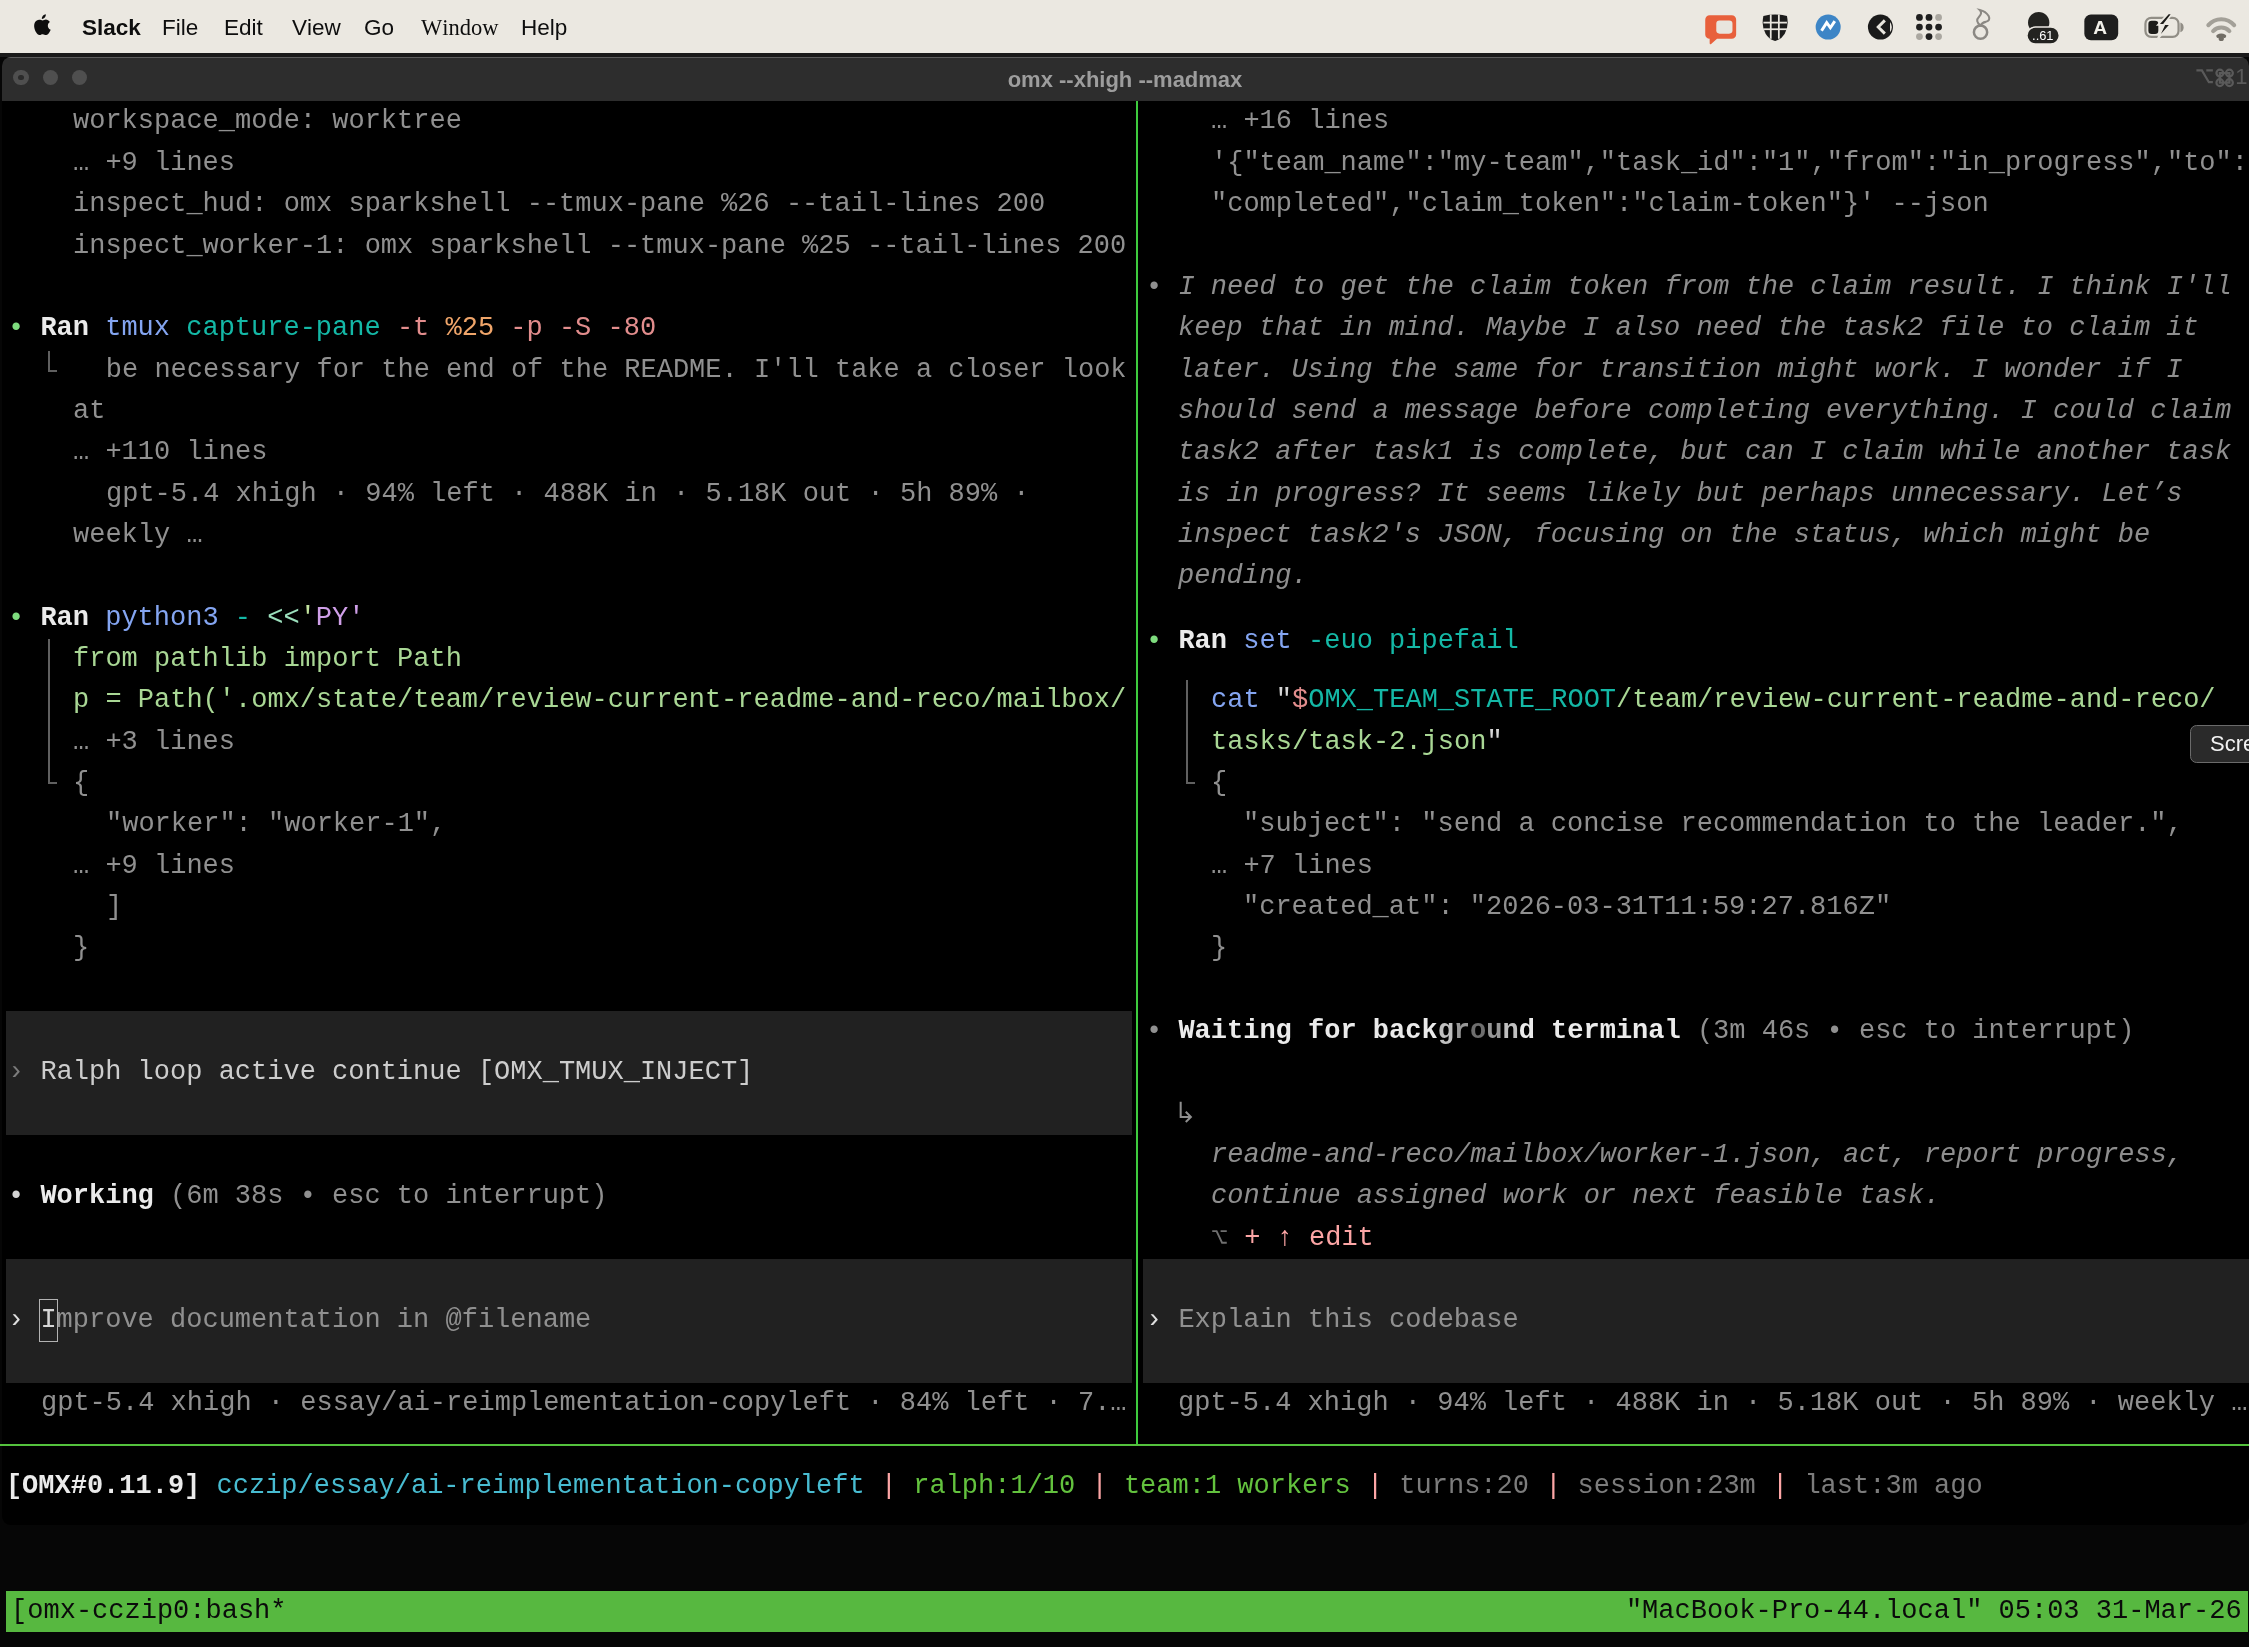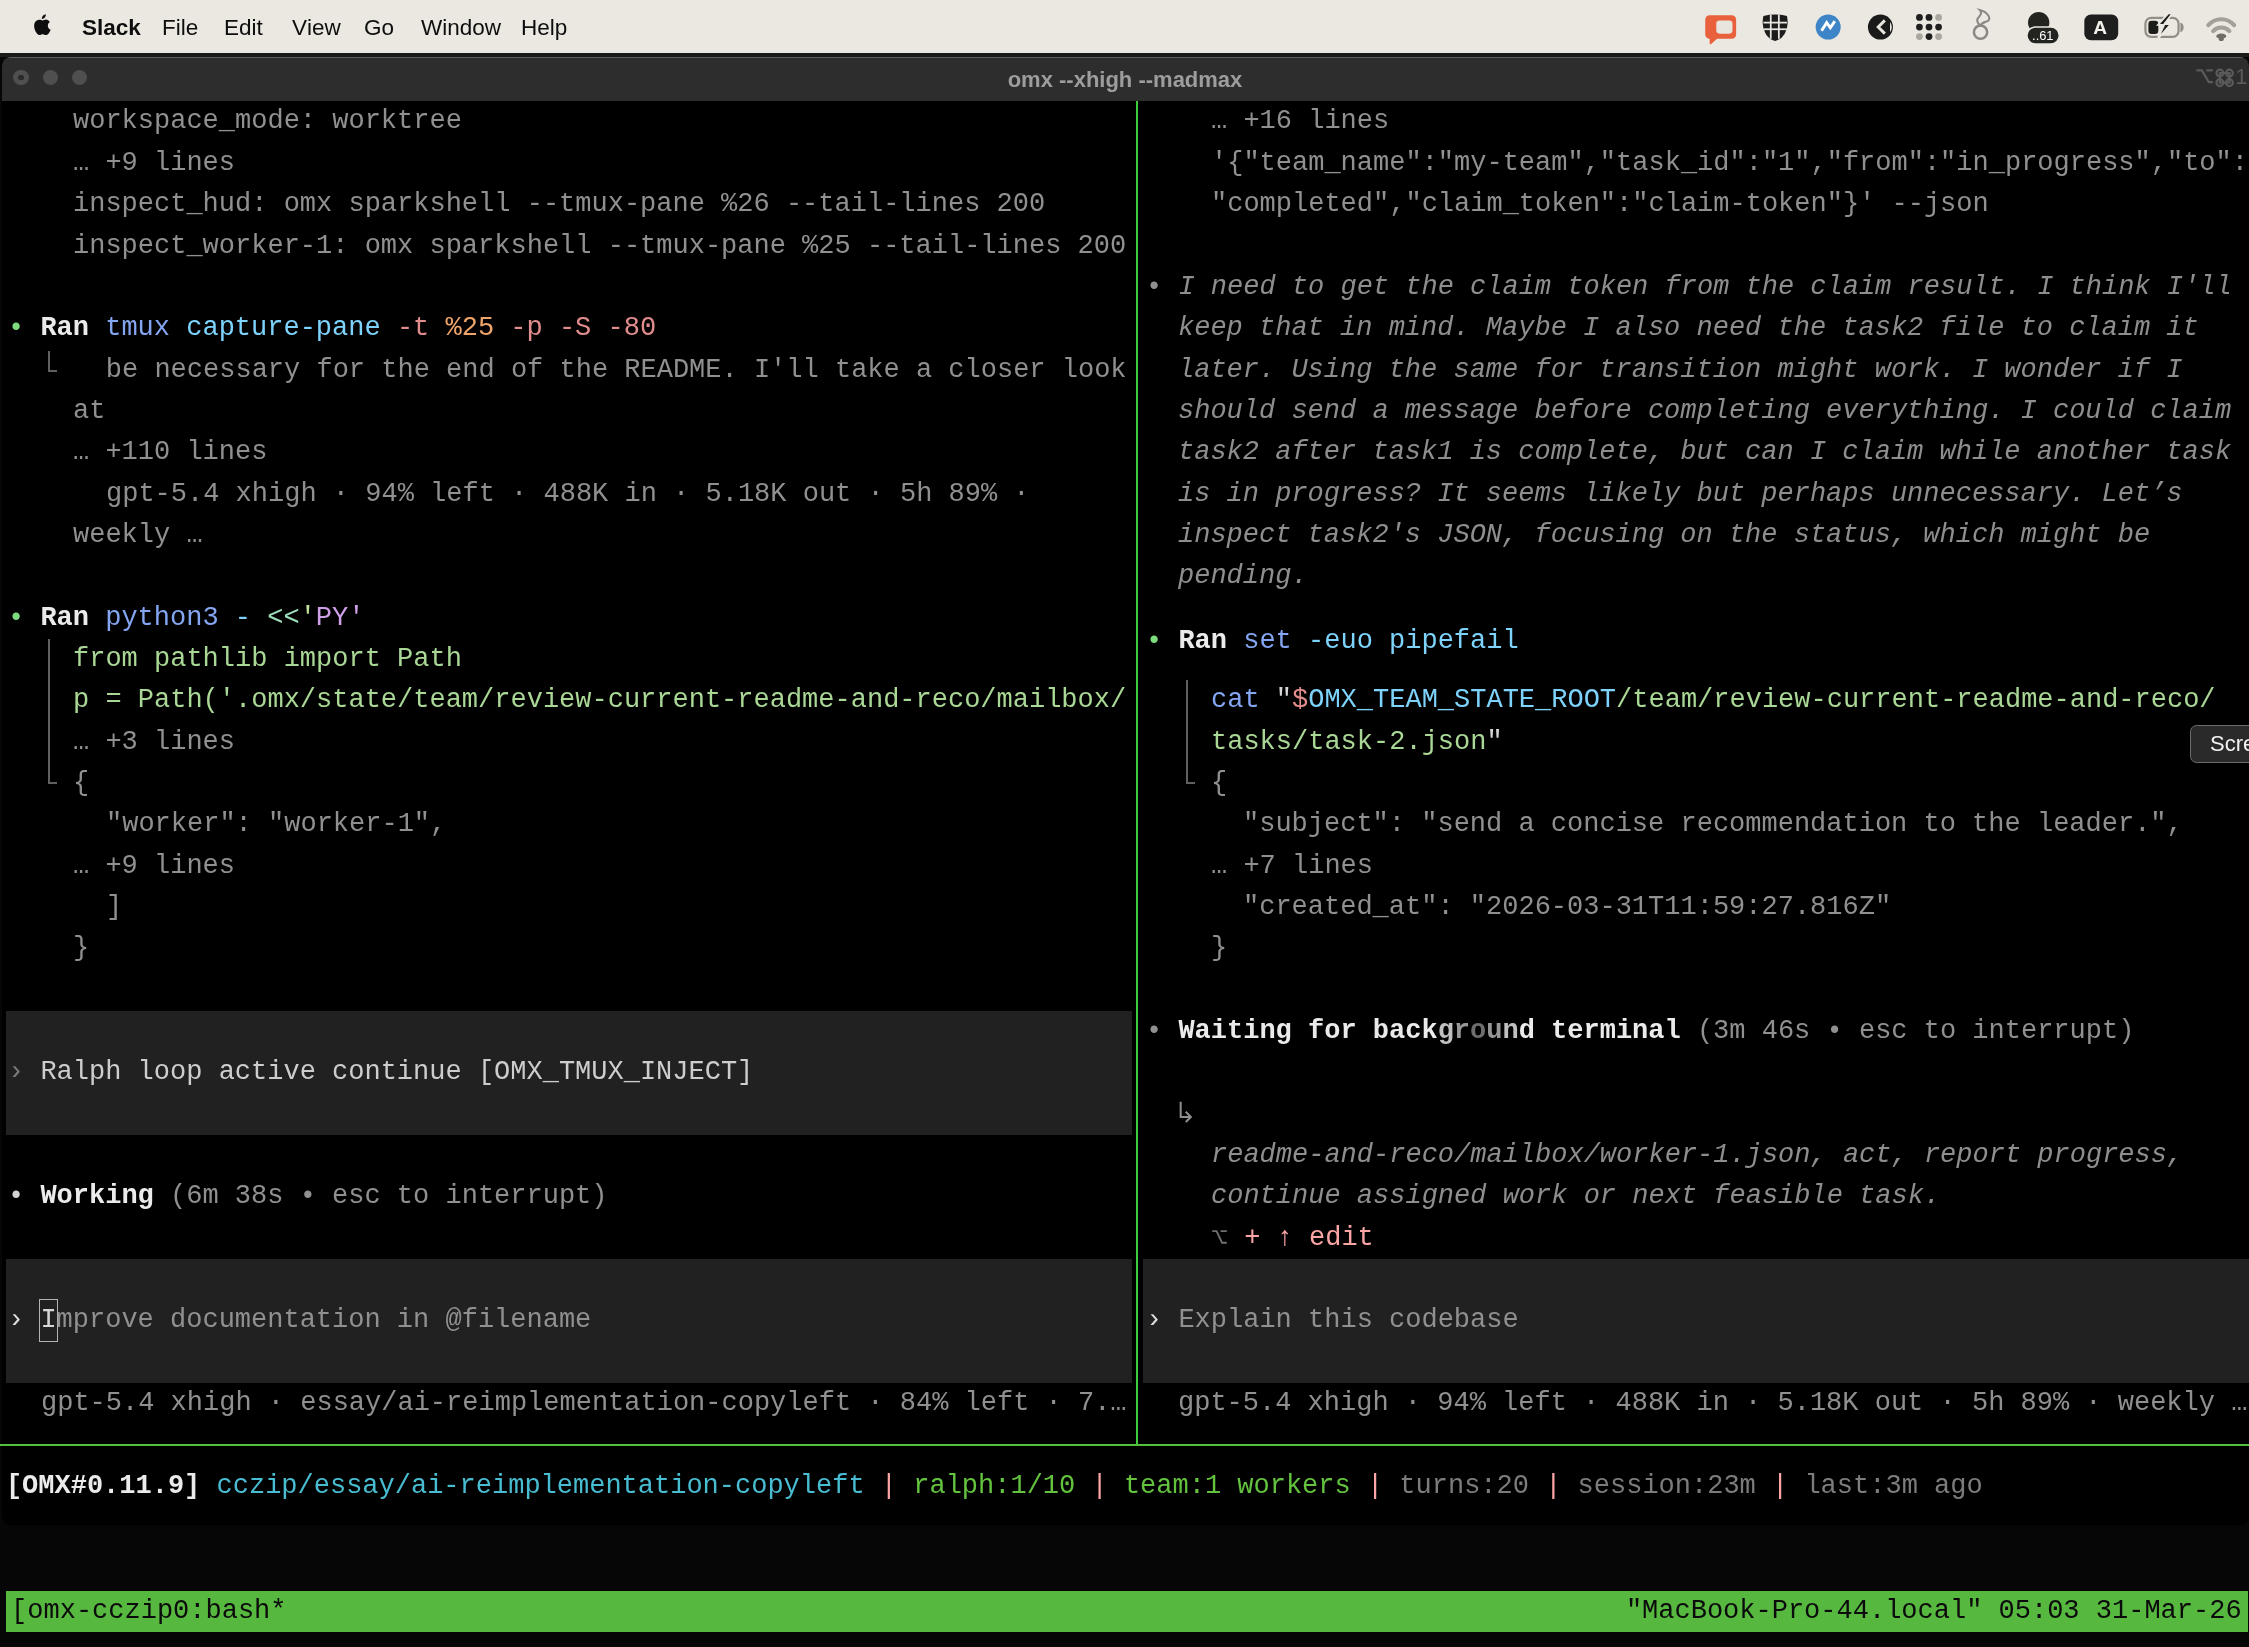--- a/index.html
+++ b/index.html
@@ -8,21 +8,21 @@
 #titlebar{position:absolute;left:0;top:0;width:100%;height:44px;background:#2d2d2d;border-top:0.7px solid #5e5e5e}
 .tl{position:absolute;width:15.5px;height:15.5px;border-radius:50%;background:#4f4f4f;top:11.8px}
 #title{position:absolute;top:0;left:0;width:100%;text-align:center;font-family:"Liberation Sans",sans-serif;font-weight:bold;font-size:22px;line-height:43px;color:#9d9d9d}
 .r{position:absolute;white-space:pre;height:41px;font-family:"Liberation Mono",monospace;font-size:27px;line-height:41px;color:#909090}
 .b{font-weight:bold}.wh{color:#ebebeb}.wh2{color:#d6d6d6}.it{font-style:italic;color:#8e8e8e}
 .gb{color:#7edc7e}
 .mint{color:#9ce0bd}
 .lgr{color:#c2e39f}
 .grn{color:#a9d795}
 .blu{color:#84a5f1}
-.per{color:#7dd3fc}
+.per{color:#14b8a6}
 .sal{color:#e28d8d}
 .org{color:#efa56a}
 .pur{color:#cf9fe8}
 .dim{color:#fca5a5}.dim2{color:#7c7c7c}
 .cyn{color:#48bcd1}
 .lg{color:#63c23e}
 .pw{color:#dedede}
 .bt{color:#cdcdcd}
 .wb{color:#d3d3d3}
 .g1{color:#c0c0c0}.g2{color:#979797}.g3{color:#6e6e6e}
@@ -126,21 +126,21 @@
 <div id="scre">Scre</div>
 <div id="menubar">
     <svg width="21.4" height="26" viewBox="0 0 24 29" style="position:absolute;left:31px;top:13.3px">
       <path fill="#0e0e0e" d="M16.7 7.3c-1.3.1-2.8.9-3.7.9-.9 0-2.3-.85-3.8-.82C7.3 7.4 5.5 8.5 4.5 10.2c-2 3.5-.5 8.7 1.4 11.5 1 1.4 2.1 2.9 3.6 2.85 1.4-.06 2-.93 3.7-.93s2.2.93 3.8.9c1.6-.03 2.5-1.4 3.5-2.8.7-1 1.3-2.2 1.6-3.1-2.7-1.1-3.2-3.1-3.2-4.5 0-2 1.4-3.4 2.3-4-1.1-1.6-2.9-2.7-4.5-2.8zM15.5 4.9c.8-.95 1.3-2.3 1.15-3.6-1.1.05-2.5.75-3.3 1.7-.73.84-1.37 2.2-1.2 3.5 1.25.1 2.5-.63 3.35-1.6z"></path>
     </svg>
     <div class="mi" style="left:82px;font-weight:bold">Slack</div>
     <div class="mi" style="left:162px;">File</div>
     <div class="mi" style="left:224px;">Edit</div>
     <div class="mi" style="left:292px;">View</div>
     <div class="mi" style="left:364px;">Go</div>
-    <div class="mi" style="left:421px;">Window</div>
+    <div class="mi" style="left:421px;font-family:Liberation Serif, serif;">Window</div>
     <div class="mi" style="left:521px;">Help</div>
 <svg width="561" height="53" viewBox="0 0 760 72" style="position:absolute;left:1689px;top:2">
  <g>
   <path fill="#e8603c" d="M27 18 h30 a6 6 0 0 1 6 6 v20 a6 6 0 0 1 -6 6 h-20 l-8 7 q-2 1.6 -2 -1.5 v-5.5 a6 6 0 0 1 -6 -6 v-20 a6 6 0 0 1 6 -6 z"></path>
   <rect x="36" y="25" width="22" height="18" rx="4.5" fill="#e8e5de"></rect>
  </g>
  <g>
   <path fill="#1c1c1c" d="M100 19 q16 -4 32 0 q3 14 -3 24 q-5 8 -13 10 q-8 -2 -13 -10 q-6 -10 -3 -24 z"></path>
   <g stroke="#e8e5de" stroke-width="2.4">
           <line x1="100" y1="28" x2="132" y2="28"></line>

